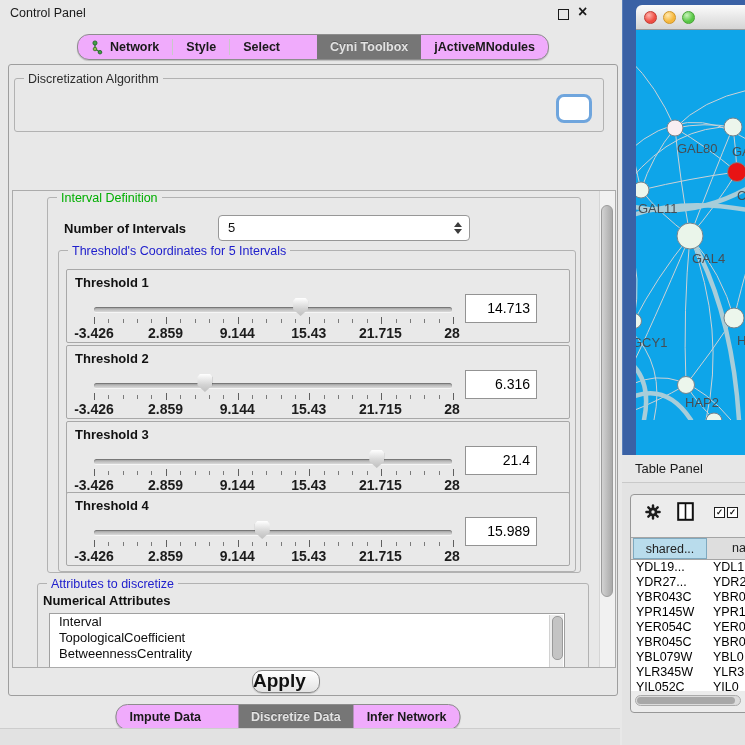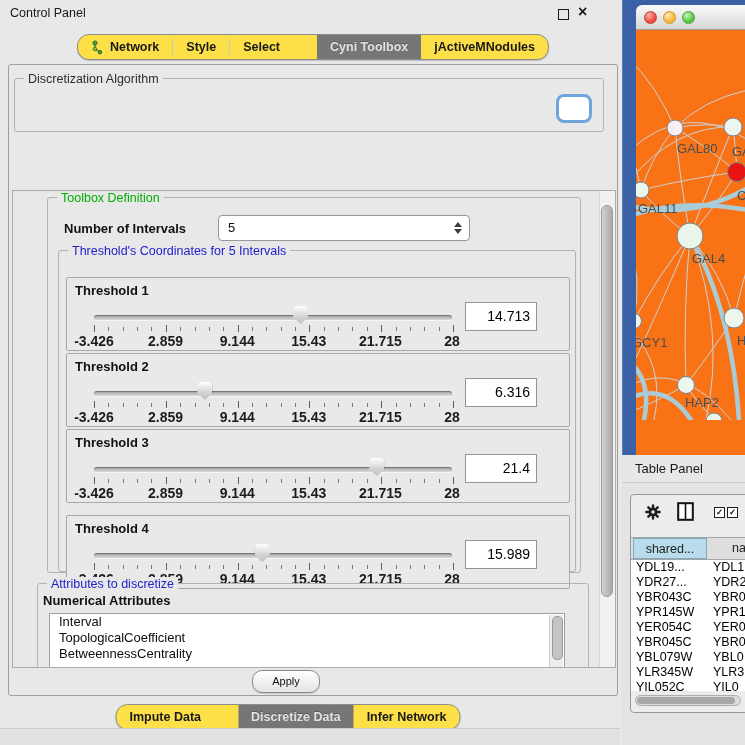--- a/index.html
+++ b/index.html
@@ -6,21 +6,21 @@
   .screen{position:relative;width:745px;height:745px;background:#e8e8e8;overflow:hidden;
           font-family:"Liberation Sans",sans-serif;color:#111;-webkit-font-smoothing:antialiased;}
   .abs{position:absolute;}
 
   
   .cp-title{left:10px;top:6px;font-size:12.5px;color:#1a1a1a;}
   .float-btn{left:558px;top:9px;width:9px;height:9px;border:1.6px solid #1a1a1a;background:transparent;}
   .close-btn{left:578px;top:3px;font-size:16px;font-weight:bold;color:#1a1a1a;}
 
   
-  .tabbar{display:inline-flex;align-items:stretch;height:24px;background:#fde047;border:1px solid #8d8d8d;
+  .tabbar{display:inline-flex;align-items:stretch;height:24px;background:#f0abfc;border:1px solid #8d8d8d;
           border-radius:12px;overflow:hidden;box-shadow:0 1px 1px rgba(0,0,0,.18);}
   .tabbar .tab{display:flex;align-items:center;padding:0 13px;font-size:12.5px;font-weight:bold;
                color:#1a1a1a;white-space:nowrap;}
   .tabbar .tab.sel{background:#767676;color:#e2e2e2;text-shadow:0 -1px 0 rgba(0,0,0,.25);margin-left:24px;}
   .tabbar .tab-div{width:1px;background:#c9c9c9;margin:4px 0;}
   .tab .ticon{display:inline-flex;margin-right:6px;}
 
   
   .outer-panel{left:8px;top:64px;width:610px;height:632px;border:1px solid #9e9e9e;border-radius:3px;
                background:#e8e8e8;box-sizing:border-box;}
@@ -53,21 +53,21 @@
   .scroll-panel{left:12px;top:190px;width:604px;height:478px;border:1px solid #ababab;background:#e8e8e8;
                 overflow:hidden;box-sizing:border-box;}
   .vscroll{position:absolute;right:0;top:0;bottom:0;width:15px;background:#f1f1f1;border-left:1px solid #d5d5d5;}
   .vthumb{position:absolute;left:1px;top:14px;width:12px;height:392px;border-radius:6px;
           background:linear-gradient(90deg,#d2d2d2,#a9a9a9);border:1px solid #9b9b9b;box-sizing:border-box;}
 
   .bold-label{font-weight:bold;font-size:13px;color:#111;}
 
   
   .thr-panel{position:absolute;left:7px;width:504px;height:74px;background:#e9e9e9;border:1px solid #a8a8a8;
-             border-radius:2px;box-sizing:border-box;margin-top:8px;}
+             border-radius:2px;box-sizing:border-box;}
   .thr-label{position:absolute;left:8px;top:5px;font-size:13px;font-weight:bold;color:#111;}
   .thr-track{position:absolute;left:27px;top:37px;width:358px;height:5px;border-radius:3px;
              background:linear-gradient(#9f9f9f,#dadada);box-shadow:inset 0 1px 1px rgba(0,0,0,.3),0 1px 0 #f6f6f6;}
   .thr-thumb{position:absolute;top:28px;width:15px;height:18px;
              background:linear-gradient(#ffffff,#d3d3d3 60%,#c0c0c0);
              clip-path:polygon(50% 100%,0 62%,0 16%,16% 0,84% 0,100% 16%,100% 62%);
              filter:drop-shadow(0 0 1px rgba(0,0,0,.6));}
   .thr-ticks{position:absolute;left:27px;top:47px;width:359px;height:8px;}
   .tick{position:absolute;top:2px;width:1px;height:4px;background:#7a7a7a;}
   .tick.tall{top:0;height:7px;background:#5f5f5f;}
@@ -78,34 +78,34 @@
 
   
   .attr-list{position:absolute;left:36px;top:422px;width:516px;height:58px;background:#fff;border:1px solid #a0a0a0;
              box-sizing:border-box;overflow:hidden;}
   .attr-item{font-size:13px;line-height:16px;padding-left:9px;color:#0d0d0d;white-space:nowrap;}
   .attr-scroll{position:absolute;right:1px;top:1px;bottom:1px;width:13px;background:#ededed;border-left:1px solid #d2d2d2;}
   .attr-thumb{position:absolute;left:1.5px;top:1px;width:9px;height:42px;background:#c4c4c4;border-radius:5px;border:1px solid #9a9a9a;}
 
   
   .apply-btn{left:252px;top:670px;width:66px;height:21px;border:1px solid #8a8a8a;border-radius:10px;
-             background:linear-gradient(#ffffff,#e3e3e3);font-size:11px;line-height:20px;text-align:center;
-             box-shadow:0 1px 1px rgba(0,0,0,.15);}
+             background:linear-gradient(#ffffff,#e3e3e3);font-size:19px;line-height:20px;
+             box-shadow:0 1px 1px rgba(0,0,0,.15);font-weight:bold;}
 
   .cp-footer{left:0;top:728px;width:620px;height:17px;background:#e2e2e2;border-top:1px solid #cdcdcd;}
 
   
   .net-frame{left:622px;top:0;width:123px;height:456px;background:#3a61a5;border-left:1px solid #5b7fb9;box-sizing:border-box;}
   .net-titlebar{left:636px;top:5px;width:109px;height:25px;border-radius:6px 0 0 0;
                 background:linear-gradient(#fbfbfb,#d5d5d5);border-bottom:1px solid #9a9a9a;box-sizing:border-box;}
   .light{position:absolute;top:6px;width:13px;height:13px;border-radius:50%;box-sizing:border-box;}
   .light.red{left:8px;background:radial-gradient(circle at 35% 30%,#ffb3ad,#ef4d43 60%);border:1px solid #c13b33;}
   .light.yellow{left:27px;background:radial-gradient(circle at 35% 30%,#ffe9b0,#f6b73c 60%);border:1px solid #cf9528;}
   .light.green{left:46px;background:radial-gradient(circle at 35% 30%,#c9f3bb,#58c745 60%);border:1px solid #47a336;}
-  .net-canvas{left:636px;top:30px;width:109px;height:460px;background:#f97316;overflow:hidden;}
+  .net-canvas{left:636px;top:30px;width:109px;height:460px;background:#0ea5e9;overflow:hidden;}
 
   
   .tp-titlebar{left:622px;top:455px;width:123px;height:28px;background:#e7e7e7;border-bottom:1px solid #c9c9c9;box-sizing:border-box;}
   .tp-title{position:absolute;left:13px;top:6px;font-size:13px;color:#1a1a1a;}
   .tp-bg{left:622px;top:483px;width:123px;height:262px;background:#e3e3e3;}
   .tp-container{left:630px;top:494px;width:130px;height:219px;background:#ececec;border:1px solid #979797;
                 border-radius:4px;box-sizing:border-box;overflow:hidden;}
   .tp-toolbtn{position:absolute;display:inline-flex;}
   .cbx{position:absolute;width:9px;height:9px;border:1.4px solid #1f1f1f;background:#fff;font-size:8.5px;
        line-height:8px;text-align:center;color:#111;font-weight:bold;}
@@ -165,21 +165,21 @@
   <div class="group" style="left:14px;top:78px;width:590px;height:54px;">
     <div class="gtitle dim">Discretization Algorithm</div>
   </div>
   <div class="abs combo-peek"></div>
 
 
 
   <div class="abs scroll-panel">
 
     <div class="group" style="left:34px;top:6px;width:534px;height:376px;">
-      <div class="gtitle green">Toolbox Definition</div>
+      <div class="gtitle green">Interval Definition</div>
 
       <div class="abs bold-label" style="left:16px;top:23px;">Number of Intervals</div>
       <div class="combo" style="left:170px;top:17px;width:252px;height:26px;">
         <span class="cval">5</span>
         <span class="combo-arrows">
             <i class="up"></i>
             <i class="dn"></i>
           </span>
       </div>
 
@@ -305,21 +305,21 @@
               <div class="thr-ticklabels">
                 <span style="left: 0%;">-3.426</span>
                 <span style="left: 20%;">2.859</span>
                 <span style="left: 40%;">9.144</span>
                 <span style="left: 60%;">15.43</span>
                 <span style="left: 80%;">21.715</span>
                 <span style="left: 100%;">28</span>
               </div>
               <div class="thr-value">21.4</div>
             </div>
-            <div class="thr-panel" style="top: 256px; padding-left: 47px;">
+            <div class="thr-panel" style="top: 241px; padding-left: 47px;">
               <div class="thr-label">Threshold 4</div>
               <div class="thr-track"></div>
               <div class="thr-thumb" style="left: 187.76px;"></div>
               <div class="thr-ticks">
                 <div class="tick tall" style="left: 0%;"></div>
                 <div class="tick" style="left: 4%;"></div>
                 <div class="tick" style="left: 8%;"></div>
                 <div class="tick" style="left: 12%;"></div>
                 <div class="tick" style="left: 16%;"></div>
                 <div class="tick tall" style="left: 20%;"></div>

